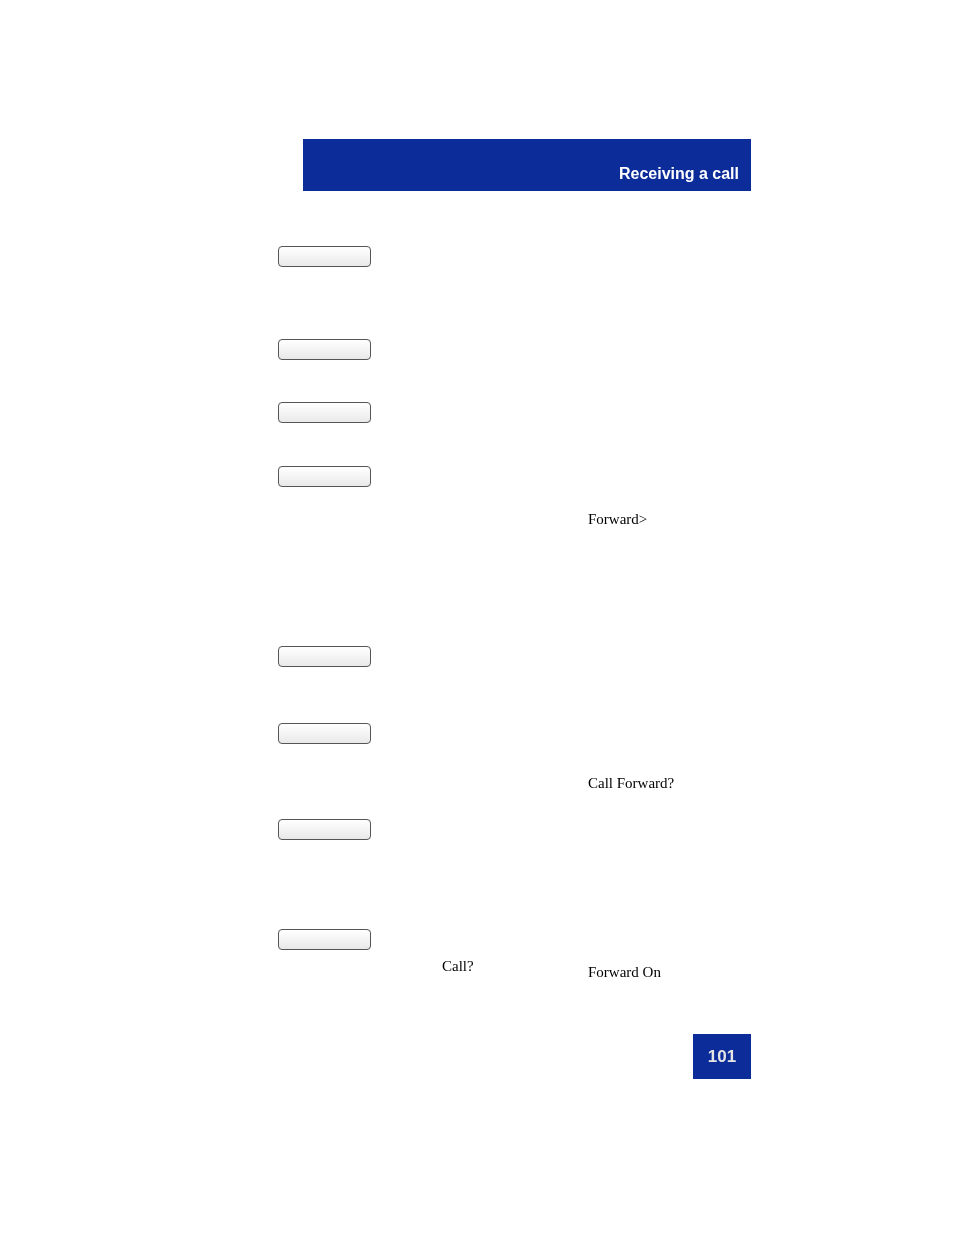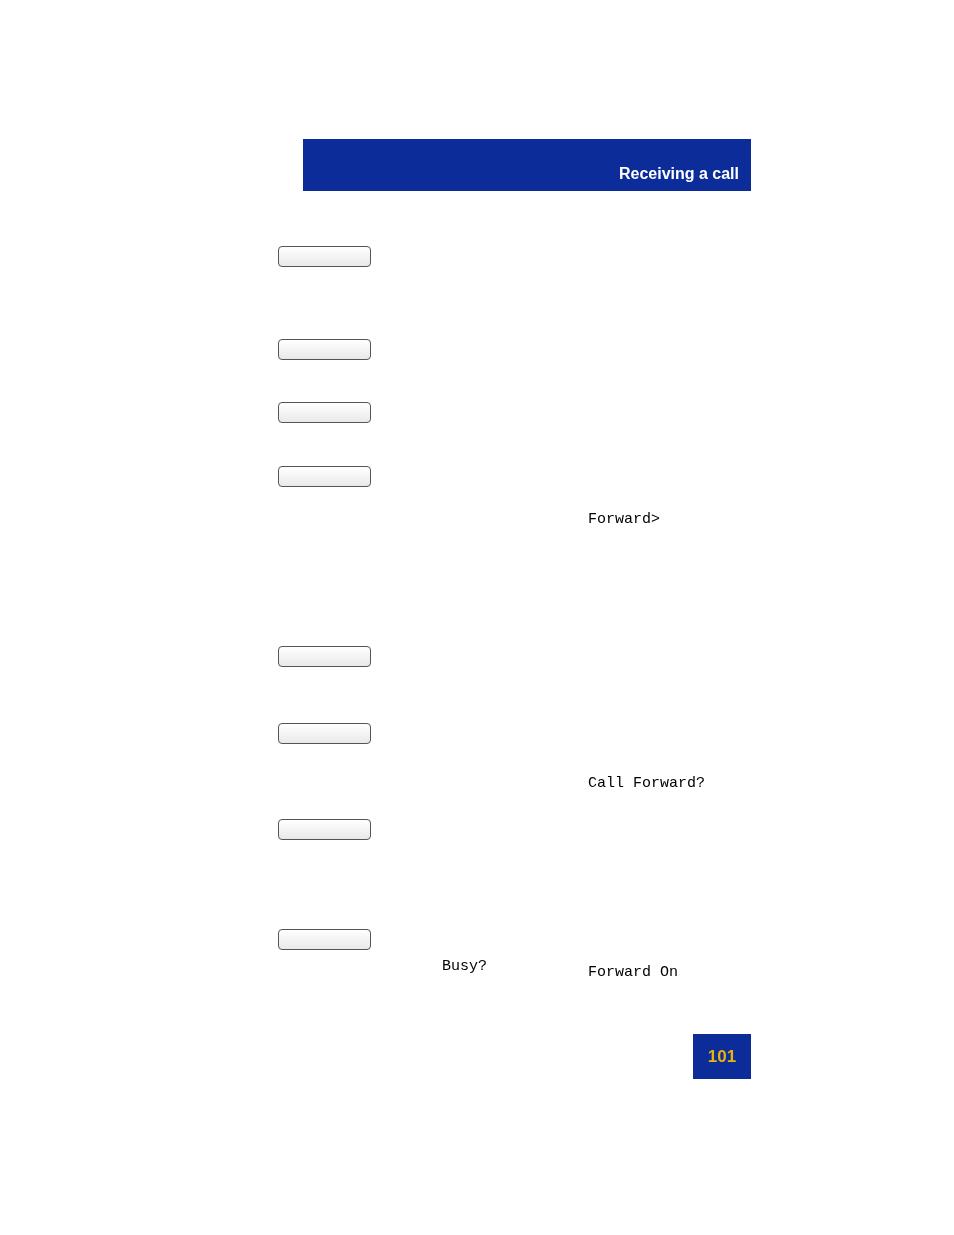--- a/index.html
+++ b/index.html
@@ -38,33 +38,33 @@
     position: absolute;
     width: 93px;
     height: 21px;
     border: 1px solid #555;
     border-radius: 4px;
     background: linear-gradient(#ffffff, #e9e9e9);
     box-sizing: border-box;
   }
   .code-frag {
     position: absolute;
-    font-family: Liberation Mono, monospace;
+    font-family: Liberation Serif, serif;
     font-size: 15px;
     color: #000;
     white-space: pre;
   }
   .page-number-box {
     position: absolute;
     left: 693px;
     top: 1034px;
     width: 58px;
     height: 45px;
     background: #0b2c99;
-    color: #eab308;
+    color: #e5e5e5;
     font-weight: bold;
     font-size: 17px;
     display: flex;
     align-items: center;
     justify-content: center;
     font-family: Arial, Helvetica, sans-serif;
   }
 </style>
 </head>
 <body>
@@ -80,19 +80,19 @@
   <div class="softkey" style="top:402px; left:278px;"></div>
   <div class="softkey" style="top:466px; left:278px;"></div>
   <div class="softkey" style="top:646px; left:278px;"></div>
   <div class="softkey" style="top:723px; left:278px;"></div>
   <div class="softkey" style="top:819px; left:278px;"></div>
   <div class="softkey" style="top:929px; left:278px;"></div>
 
   <span class="code-frag" style="left:588px; top:511px;">Forward&gt;</span>
   <span class="code-frag" style="left:588px; top:775px;">Call Forward?</span>
   <span class="code-frag" style="left:588px; top:964px;">Forward On</span>
-  <span class="code-frag" style="left:442px; top:958px;">Busy?</span>
+  <span class="code-frag" style="left:442px; top:958px;">Call?</span>
 
   <div class="page-number-box">
     <span>101</span>
   </div>
 
 </div>
 
 </body></html>

